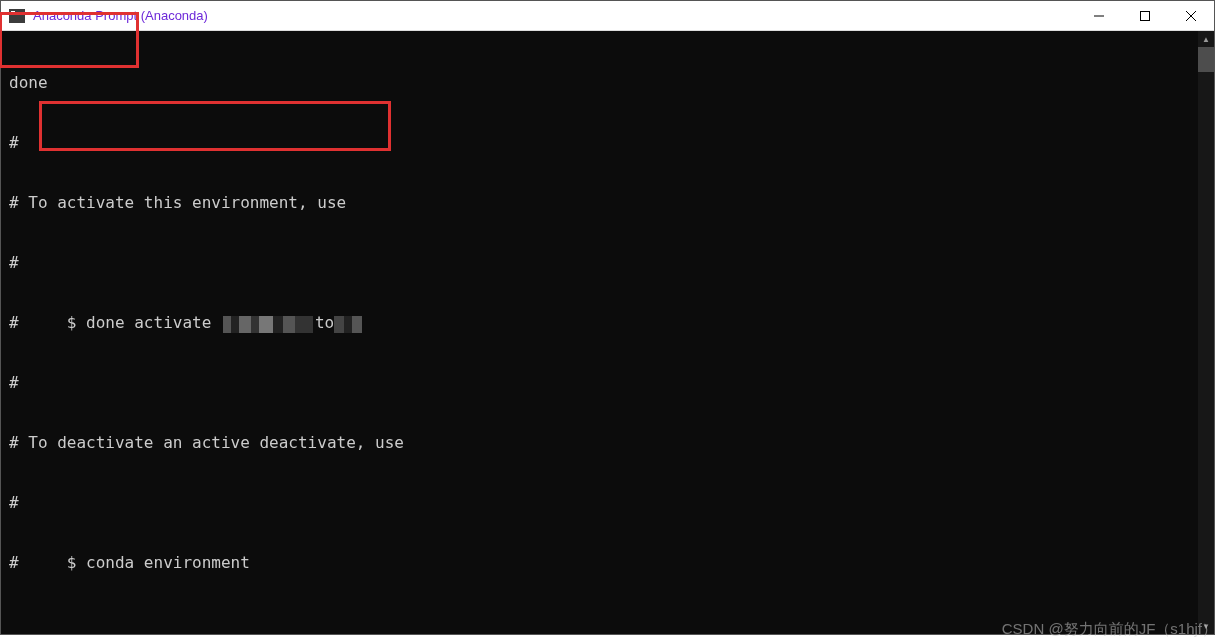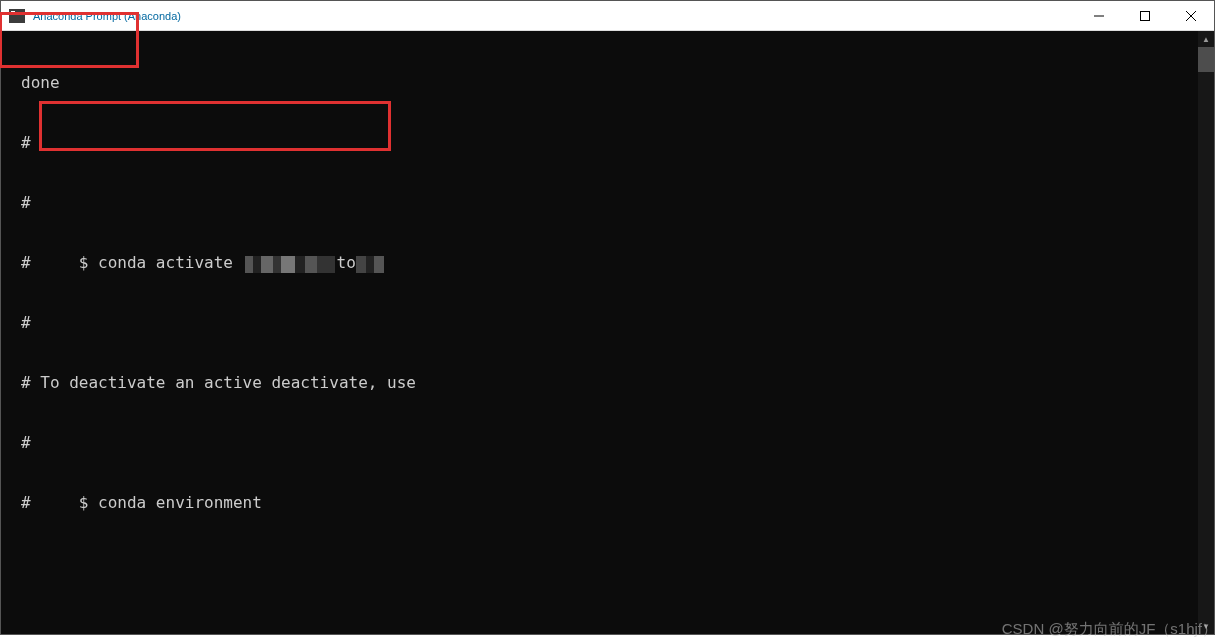--- a/index.html
+++ b/index.html
@@ -41,22 +41,22 @@
       position: relative;
     }
     .app-icon::after {
       content: "";
       position: absolute;
       left: 2px; top: 2px;
       width: 4px; height: 4px;
       background: #fff;
     }
     .title-text {
-      font-size: 11px;
-      color: #0369a1;
+      font-size: 13px;
+      color: #6d28d9;
       overflow: hidden;
       white-space: nowrap;
       text-align: right;
     }
     .titlebar-right {
       display: flex;
       height: 100%;
     }
     .win-btn {
       width: 46px;
@@ -67,21 +67,21 @@
       cursor: pointer;
     }
     .win-btn svg { width: 10px; height: 10px; }
     .terminal {
       flex: 1;
       background: #0c0c0c;
       color: #cccccc;
       font-family: "NSimSun", "SimSun", Consolas, monospace;
       font-size: 16px;
       line-height: 20px;
-      padding: 2px 20px;
+      padding: 2px 8px;
       white-space: pre;
       position: relative;
       overflow: hidden;
     }
     .line { min-height: 20px; }
     .scrollbar {
       position: absolute;
       right: 0;
       top: 30px;
       width: 16px;
@@ -174,22 +174,23 @@
             <line x1="0" y1="0" x2="10" y2="10" stroke="#000" stroke-width="1"></line>
             <line x1="10" y1="0" x2="0" y2="10" stroke="#000" stroke-width="1"></line>
           </svg>
       </div>
     </div>
   </div>
 
   <div class="terminal">
     <div class="line">done</div>
     <div class="line">#</div>
-    <div class="line">#</div>
-    <div class="line"><span>#     $ conda activate </span><span class="pixelated"></span><span>to</span><span class="pixelated2"></span></div>
+    <div class="line"># To activate this environment, use</div>
+    <div class="line">#</div>
+    <div class="line"><span>#     $ done activate </span><span class="pixelated"></span><span>to</span><span class="pixelated2"></span></div>
     <div class="line">#</div>
     <div class="line"># To deactivate an active deactivate, use</div>
     <div class="line">#</div>
     <div class="line">#     $ conda environment</div>
     <div class="line"></div>
     
     
     
   </div>
 

